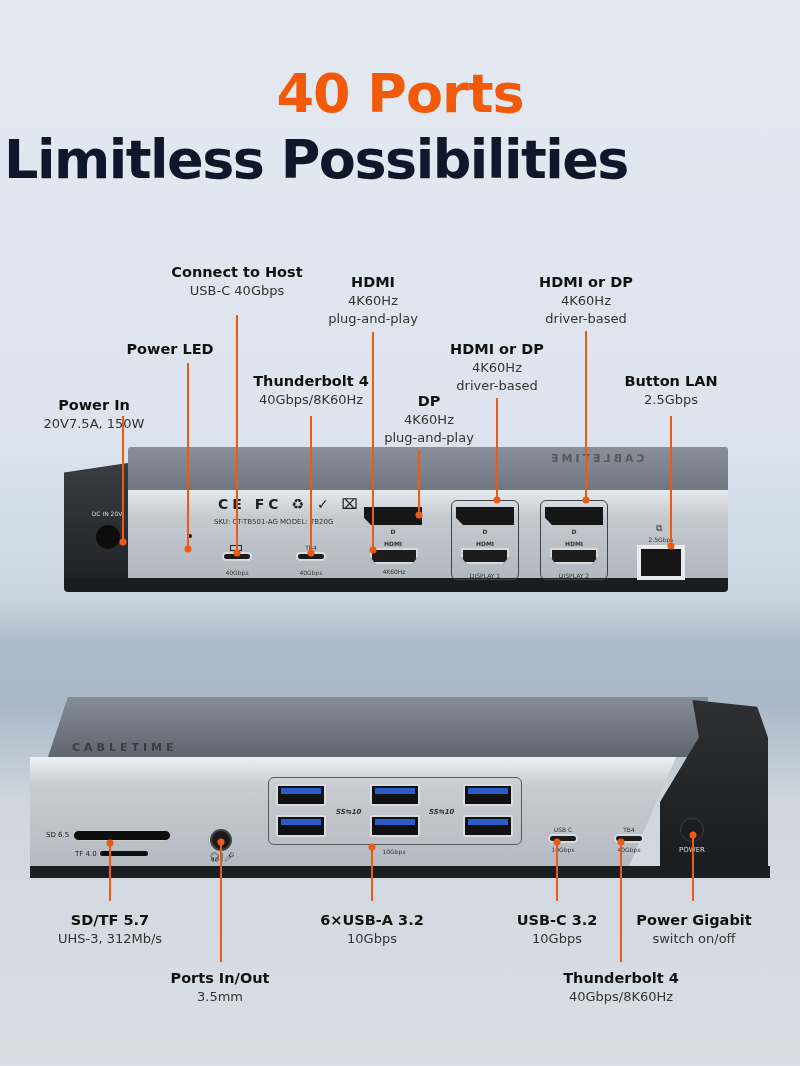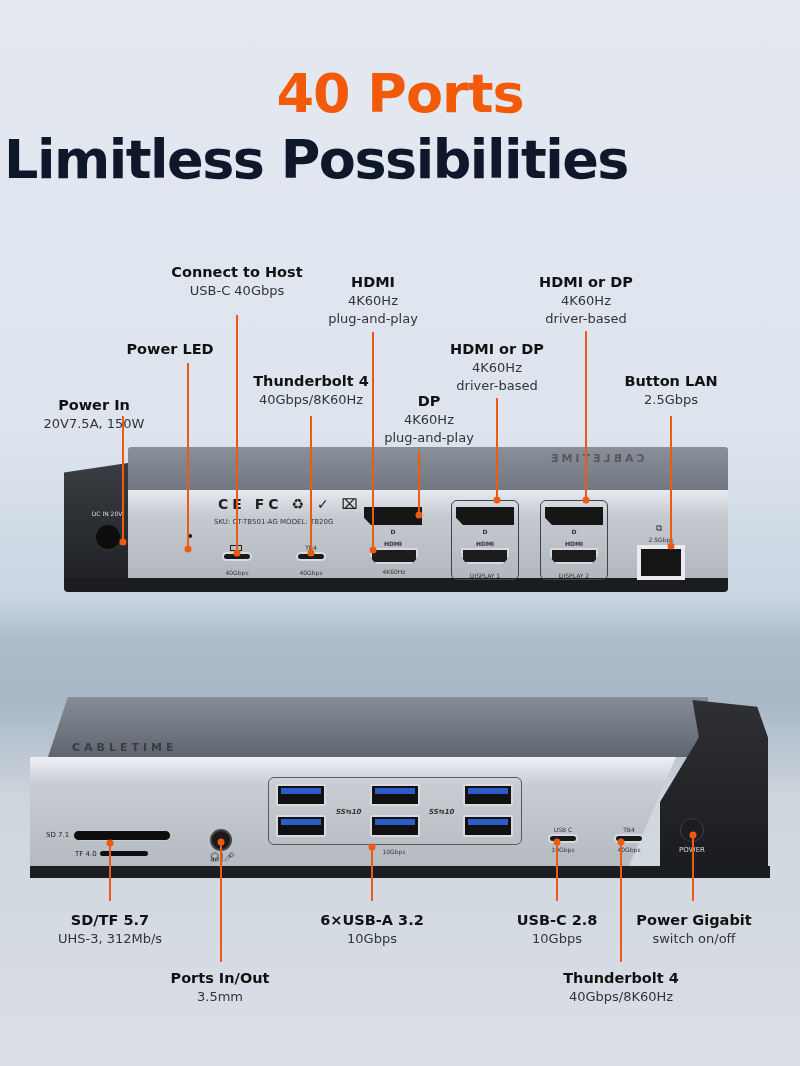--- a/index.html
+++ b/index.html
@@ -207,21 +207,21 @@
 <div class="line" style="left:670px;top:416px;height:130px;"></div>
 <div class="dot" style="left:671px;top:546px;"></div>
 
 <div>
   <div class="dev-bot-lid"></div>
   <div class="brand-bot">CABLETIME</div>
   <div class="dev-bot-face"></div>
   <div class="dev-bot-black"></div>
   <div class="dev-bot-base"></div>
 
-  <div class="abs" style="left:46px;top:831px;font-size:7px;color:#222;">SD 7.1</div>
+  <div class="abs" style="left:46px;top:831px;font-size:7px;color:#222;">SD 6.5</div>
   <div class="abs" style="left:73px;top:830px;width:98px;height:11px;border-radius:6px;background:#0e0e0e;border:1px solid #ccc;"></div>
   <div class="abs" style="left:75px;top:850px;font-size:7px;color:#222;">TF 4.0</div>
   <div class="abs" style="left:100px;top:851px;width:48px;height:5px;border-radius:3px;background:#0e0e0e;"></div>
 
   <div class="abs" style="left:210px;top:829px;width:22px;height:22px;border-radius:50%;background:#1a1a1a;border:2px solid #444;"></div>
   <div class="abs" style="left:209px;top:852px;font-size:9px;color:#222;">🎧︎|🎤︎</div>
 
   <div class="frame" style="left:268px;top:777px;width:254px;height:68px;border-color:#555a60;"></div>
   <div class="port-usba" style="left:276px;top:784px;"></div>
   <div class="port-usba" style="left:276px;top:815px;"></div>
@@ -262,21 +262,21 @@
 <div class="dot" style="left:372px;top:847px;"></div>
 <div class="line" style="left:371px;top:847px;height:54px;"></div>
 <div class="label" style="left:372px;top:911px;">
   <div class="h">6×USB-A 3.2</div>
   <div class="s">10Gbps</div>
 </div>
 
 <div class="dot" style="left:557px;top:842px;"></div>
 <div class="line" style="left:556px;top:842px;height:59px;"></div>
 <div class="label" style="left:557px;top:911px;">
-  <div class="h">USB-C 2.8</div>
+  <div class="h">USB-C 3.2</div>
   <div class="s">10Gbps</div>
 </div>
 
 <div class="dot" style="left:693px;top:835px;"></div>
 <div class="line" style="left:692px;top:835px;height:66px;"></div>
 <div class="label" style="left:694px;top:911px;">
   <div class="h">Power Gigabit</div>
   <div class="s">switch on/off</div>
 </div>
 

